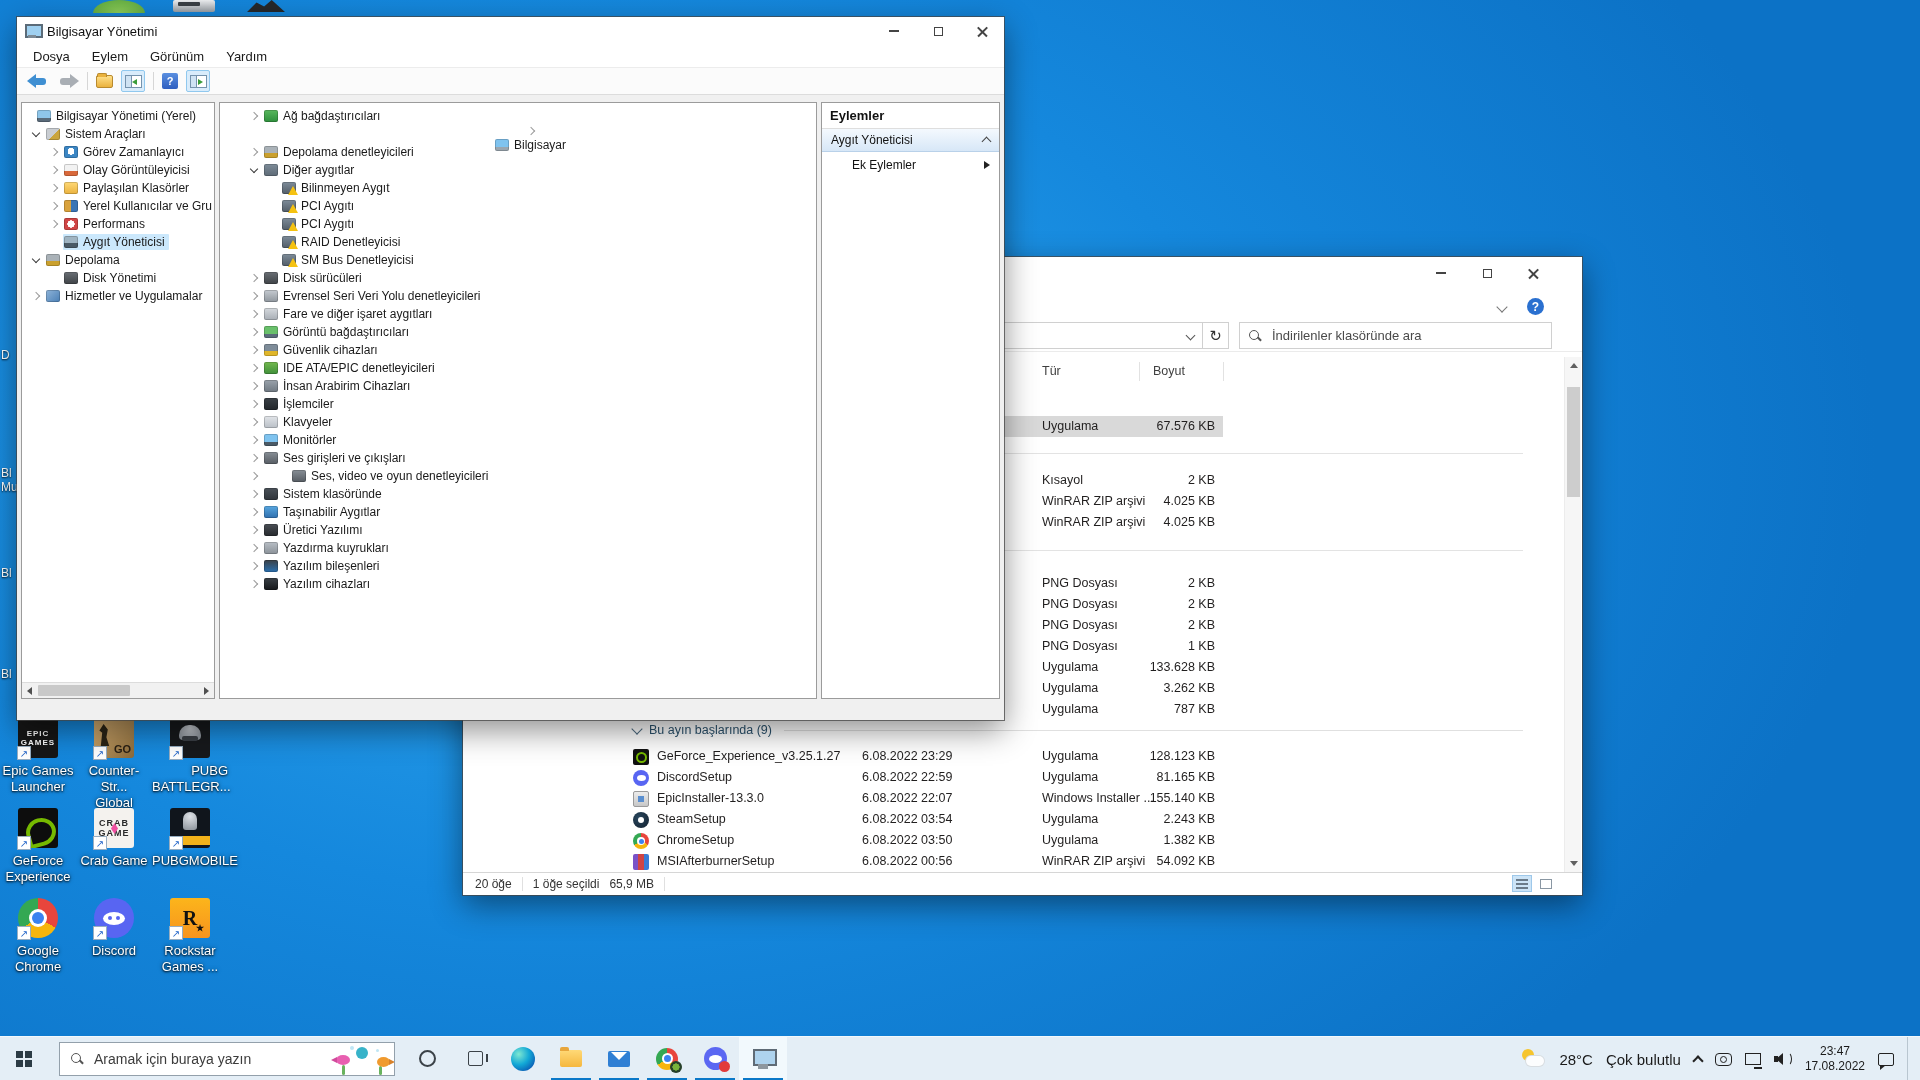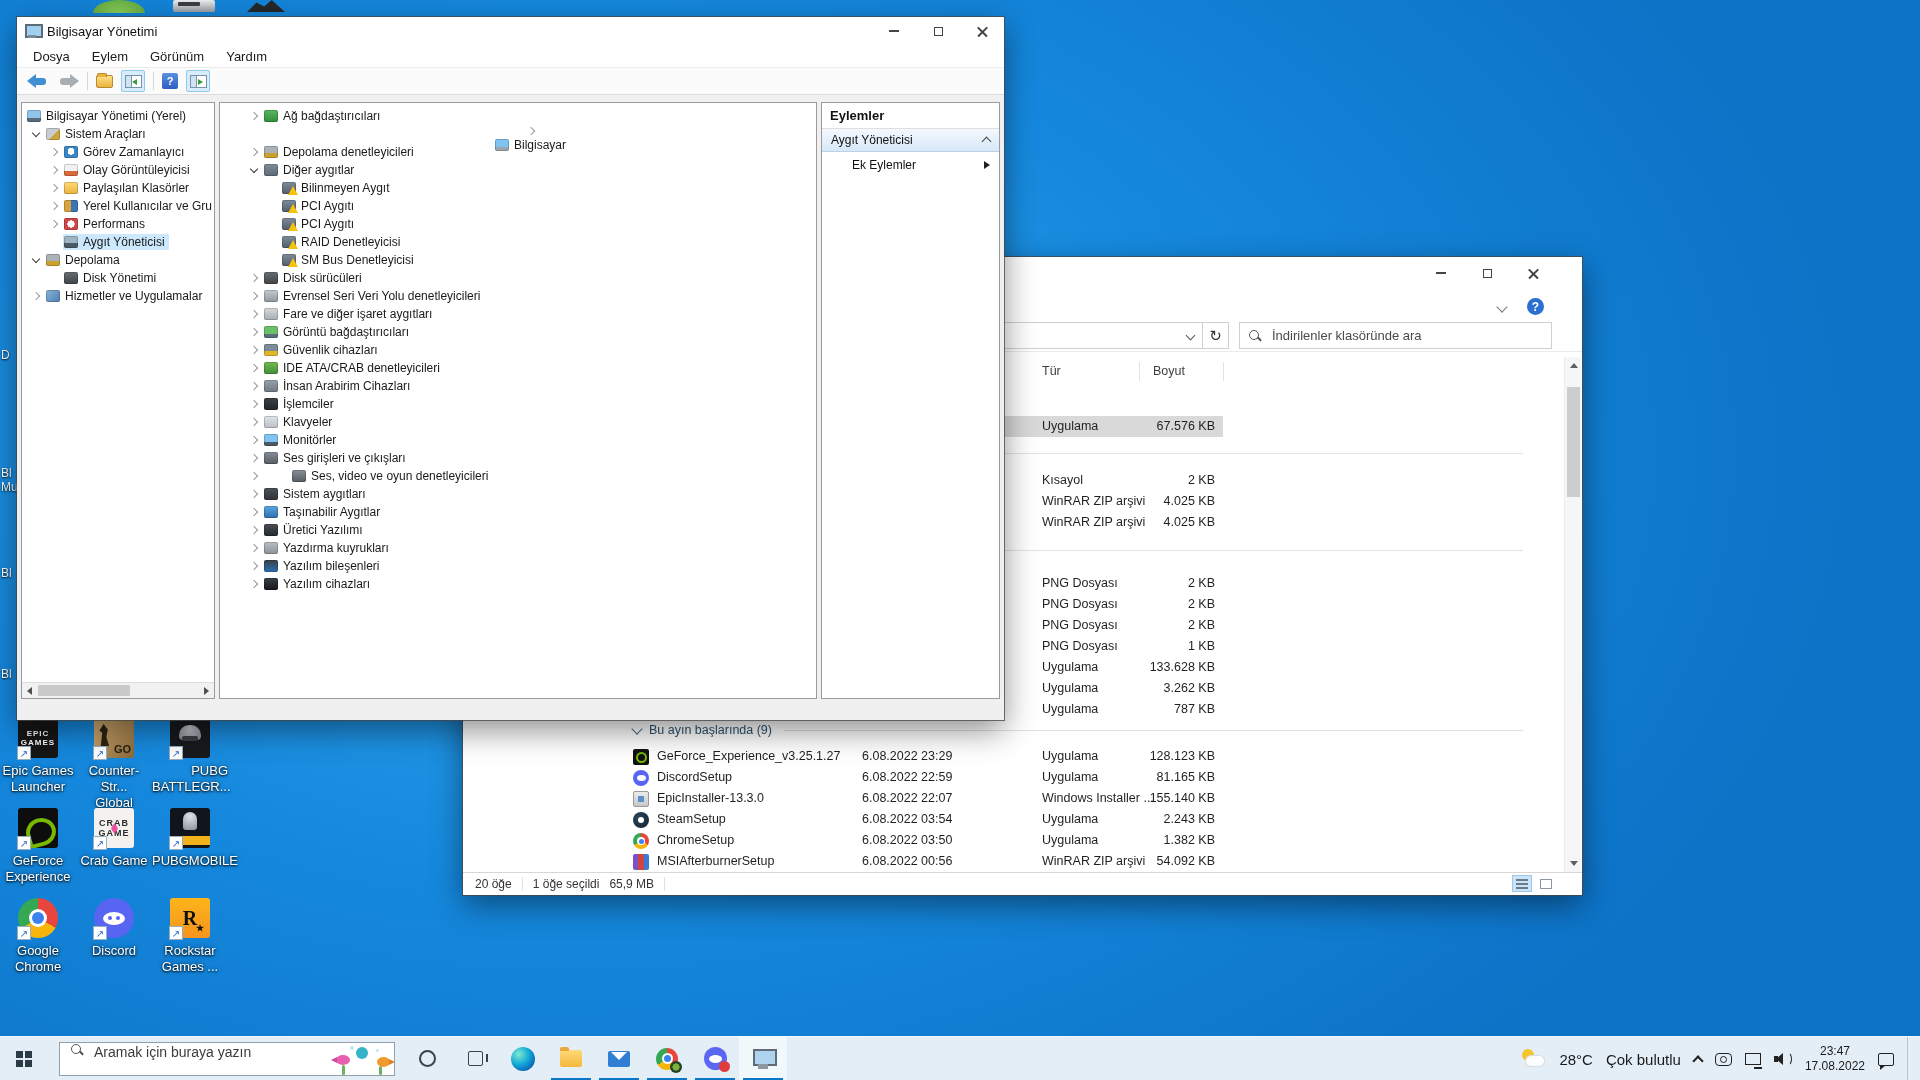--- a/index.html
+++ b/index.html
@@ -221,21 +221,21 @@
 
   
   #taskbar{position:absolute;left:0;bottom:0;width:1920px;height:44px;background:#e4eef6;z-index:20;
     display:flex;align-items:center;border-top:1px solid #f2f8fc}
   .tb-cell{width:48px;height:44px;display:flex;align-items:center;justify-content:center;position:relative;flex:0 0 48px}
   .tb-cell.active{background:#f2f9fd}
   .underline{position:absolute;bottom:0;left:4px;right:4px;height:2.5px;background:#0a78c8}
   .win-logo{position:relative;width:16px;height:16px}
   .win-logo::before{content:"";position:absolute;left:0;top:0;width:7px;height:7px;background:#2b3b45;
     box-shadow:9px 0 0 #2b3b45,0 9px 0 #2b3b45,9px 9px 0 #2b3b45}
-  .tb-searchbox{width:336px;height:34px;background:#fff;border:1px solid #93a0ab;display:flex;align-items:flex-start;
+  .tb-searchbox{width:336px;height:34px;background:#fff;border:1px solid #93a0ab;display:flex;align-items:center;
     padding-left:10px;position:relative;margin-left:11px;flex:0 0 336px;overflow:hidden}
   .tb-search-input{font-size:14px;color:#3c3c3c;width:210px}
   .tb-search-input::placeholder{color:#3c3c3c}
   .doodle{position:absolute;right:0;top:0;width:62px;height:32px}
   .doodle i{position:absolute;border-radius:50%}
   .doodle .f1{left:4px;top:12px;width:14px;height:10px;background:#e85fb0;border-radius:50% 50% 50% 50%}
   .doodle .f1::after{content:"";position:absolute;left:-5px;top:2px;border-top:3px solid transparent;border-bottom:3px solid transparent;border-right:6px solid #d14a9c}
   .doodle .f2{right:4px;top:14px;width:13px;height:10px;background:#f09a2e}
   .doodle .f2::after{content:"";position:absolute;right:-5px;top:2px;border-top:3px solid transparent;border-bottom:3px solid transparent;border-left:6px solid #d8822a}
   .doodle .m1{left:24px;top:4px;width:12px;height:12px;background:#37b3c9}
@@ -549,21 +549,21 @@
       </span>
     <span class="tsep"></span>
     <span class="tb-help"></span>
     <span class="tb-box">
         <span class="tb-pane rarrow"></span>
       </span>
   </div>
   <div class="cm-content">
     <div class="pane" id="pane-tree">
       <div class="treebody" id="cm-tree">
-          <div class="trow" style="padding-left: 4px;">
+          <div class="trow" style="padding-left: 14px;">
             <span class="selwrap">
               <span class="tic ic-computer"></span>
               <span class="tlabel">Bilgisayar Yönetimi (Yerel)</span>
             </span>
           </div>
           <div class="trow" style="padding-left: 8px;">
             <span class="chev down"></span>
             <span class="selwrap">
               <span class="tic ic-tools"></span>
               <span class="tlabel">Sistem Araçları</span>
@@ -736,21 +736,21 @@
             <span class="chev"></span>
             <span class="selwrap">
               <span class="tic ic-security"></span>
               <span class="tlabel">Güvenlik cihazları</span>
             </span>
           </div>
           <div class="trow" style="padding-left: 28px;">
             <span class="chev"></span>
             <span class="selwrap">
               <span class="tic ic-ide"></span>
-              <span class="tlabel">IDE ATA/CRAB denetleyicileri</span>
+              <span class="tlabel">IDE ATA/EPIC denetleyicileri</span>
             </span>
           </div>
           <div class="trow" style="padding-left: 28px;">
             <span class="chev"></span>
             <span class="selwrap">
               <span class="tic ic-hid"></span>
               <span class="tlabel">İnsan Arabirim Cihazları</span>
             </span>
           </div>
           <div class="trow" style="padding-left: 28px;">
@@ -785,21 +785,21 @@
             <span class="chev"></span>
             <span class="selwrap">
               <span class="tic ic-audio"></span>
               <span class="tlabel">Ses, video ve oyun denetleyicileri</span>
             </span>
           </div>
           <div class="trow" style="padding-left: 28px;">
             <span class="chev"></span>
             <span class="selwrap">
               <span class="tic ic-sys"></span>
-              <span class="tlabel">Sistem aygıtları</span>
+              <span class="tlabel">Sistem klasöründe</span>
             </span>
           </div>
           <div class="trow" style="padding-left: 28px;">
             <span class="chev"></span>
             <span class="selwrap">
               <span class="tic ic-phone"></span>
               <span class="tlabel">Taşınabilir Aygıtlar</span>
             </span>
           </div>
           <div class="trow" style="padding-left: 28px;">

